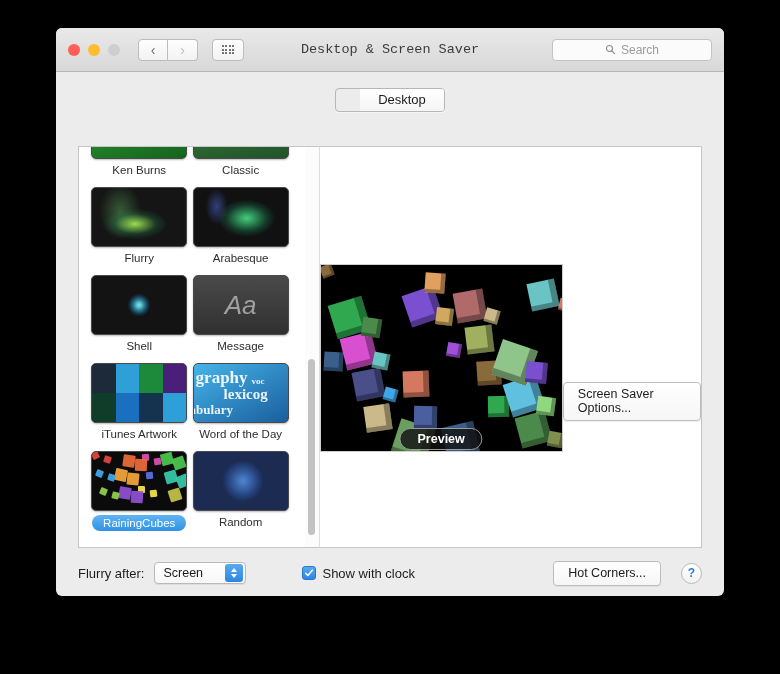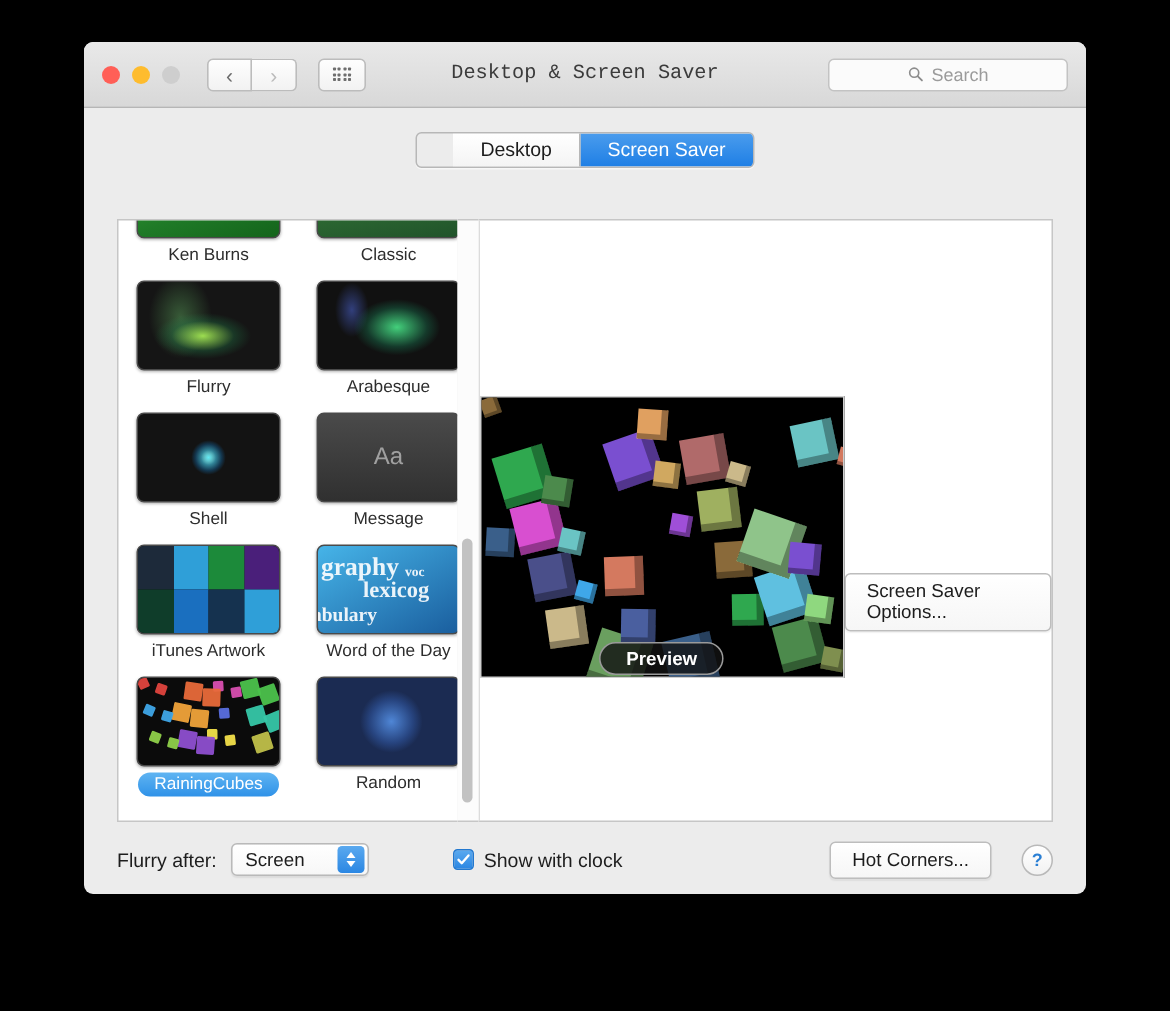--- a/index.html
+++ b/index.html
@@ -126,21 +126,21 @@
     position: relative;
     overflow: hidden;
   }
   .grid {
     position: absolute;
     left: 0; right: 0;
     top: -58px;
     padding: 10px 16px 10px 12px;
     display: grid;
     grid-template-columns: 1fr 1fr;
-    gap: 10px 24px;
+    gap: 10px 5px;
   }
   .cell { text-align: center; }
   .thumb {
     width: 96px; height: 60px;
     border-radius: 5px;
     border: 1px solid #4a4a4a;
     margin: 0 auto;
     box-shadow: 0 1px 2px rgba(0,0,0,.28);
     overflow: hidden;
     position: relative;
@@ -171,21 +171,21 @@
       radial-gradient(ellipse 16px 26px at 24% 32%, rgba(90,120,255,.45), transparent 70%),
       #111; }
   .art-shell { background:
       radial-gradient(circle 16px at 50% 50%, rgba(90,240,255,.95), rgba(20,120,190,.35) 55%, transparent 72%),
       radial-gradient(circle 7px at 50% 50%, rgba(255,140,60,.9), transparent 70%),
       #131313; }
   .art-message {
     background: linear-gradient(#4a4a4a,#303030);
     display: flex; align-items: center; justify-content: center;
   }
-  .art-message span { font-size: 16px; color: #a0a0a0; line-height: 1; }
+  .art-message span { font-size: 26px; color: #a0a0a0; line-height: 1; font-style: italic; }
   .art-itunes {
     background: #111;
     display: grid;
     grid-template-columns: repeat(4,1fr);
     grid-template-rows: repeat(2,1fr);
   }
   .art-itunes i { display: block; }
   .art-wotd {
     background: linear-gradient(150deg,#46b4e8,#1a5e9e);
     position: relative; overflow: hidden;
@@ -368,21 +368,20 @@
         <circle cx="6.5" cy="6.5" r="4.4" fill="none" stroke="#8d8d8d" stroke-width="1.6"></circle>
         <line x1="10" y1="10" x2="14" y2="14" stroke="#8d8d8d" stroke-width="1.8" stroke-linecap="round"></line>
       </svg>
       <span class="searchph">Search</span>
     </div>
   </div>
 
   <div class="tabbar">
     <div class="tabs">
       <div class="tab">Desktop</div>
-      <div class="tab active">Screen Saver</div>
     </div>
   </div>
 
   <div class="content">
 
     <div class="listpane">
       <div class="grid" id="ss-grid">
           <div class="cell">
             <div class="thumb art-kenburns"></div>
             <div class="cellname">Ken Burns</div>

